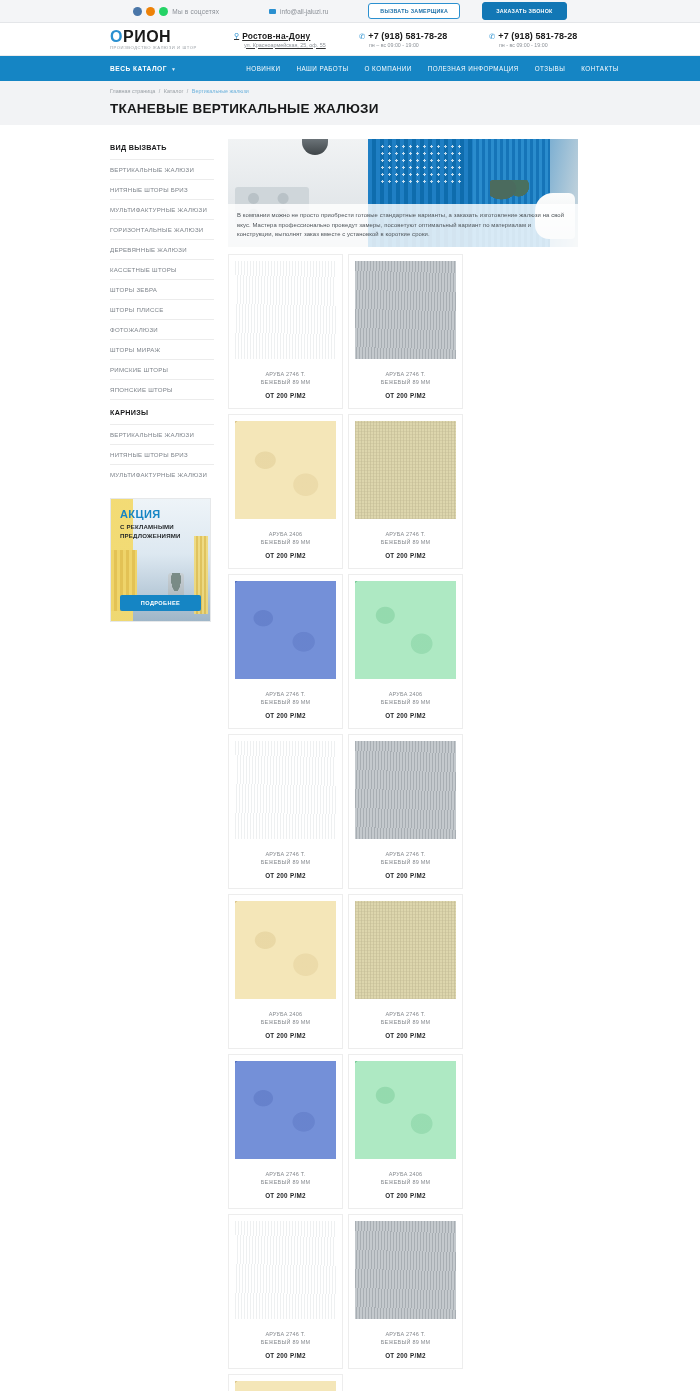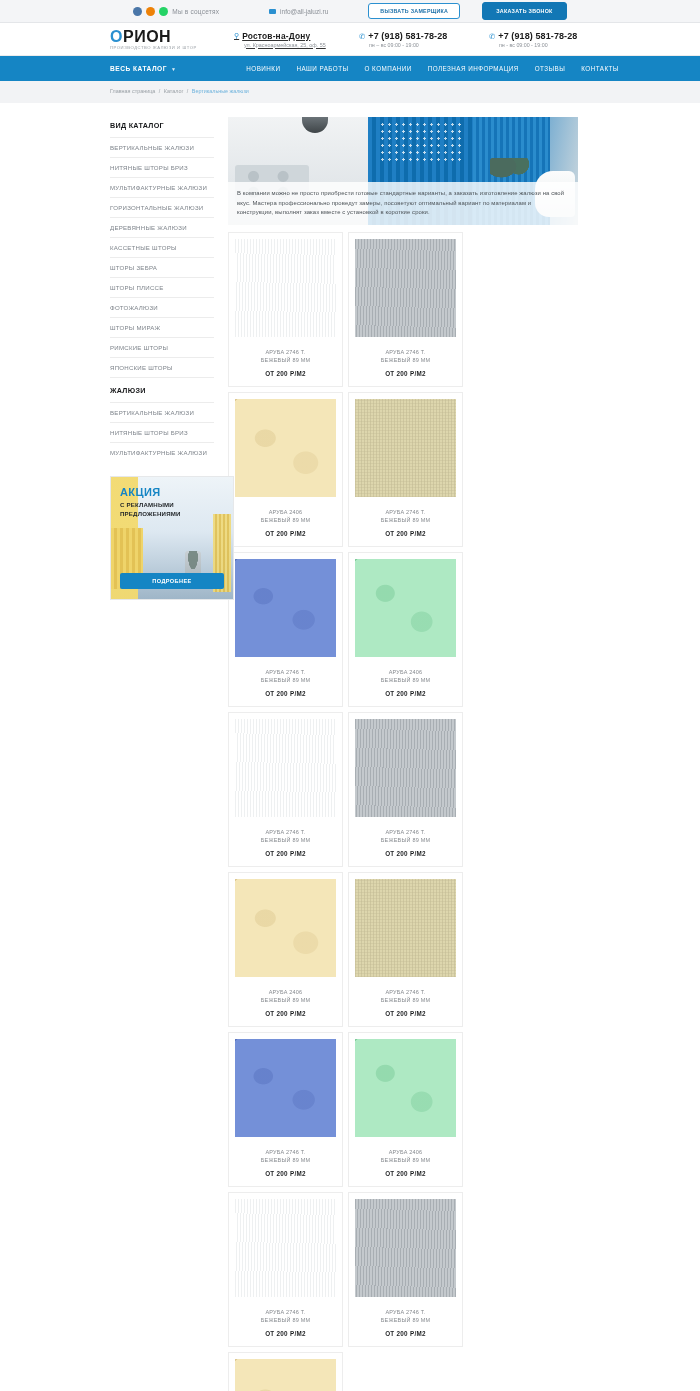--- a/index.html
+++ b/index.html
@@ -123,21 +123,21 @@
   .side-link {
     display: block; font-size: 6.1px; color: #7e848b;
     letter-spacing: .25px; text-decoration: none;
     padding: 6px 0 6px 0; border-top: 1px solid #ececec; cursor: pointer;
   }
   .side-link:first-of-type { border-top: 1px solid #ececec; }
   .side-title.second { border-top: 1px solid #ececec; margin-top: 0; padding-top: 8px; }
 
   
   .promo {
-    margin-top: 14px; width: 124px; height: 124px;
+    margin-top: 14px; width: 101px; height: 124px;
     border: 1px solid #e6e8ea; position: relative; overflow: hidden;
     background: linear-gradient(160deg,#dfe9f0 0%,#cfdce8 40%,#b9ccdc 100%);
     cursor: pointer;
   }
   .promo-photo {
     position: absolute; inset: 0;
     background:
       linear-gradient(90deg, rgba(243,218,110,.95) 0 22%, rgba(255,255,255,0) 22%),
       linear-gradient(180deg,#eef4f8 0%,#dde8f1 45%,#9fb6c8 100%);
   }
@@ -354,41 +354,42 @@
 </div>
 
 <div class="page-head">
   <div class="crumbs">
     <span>Главная страница</span>
     <span class="sep">/</span>
     <span>Каталог</span>
     <span class="sep">/</span>
     <span class="cur">Вертикальные жалюзи</span>
   </div>
+  <div class="page-title">ТКАНЕВЫЕ ВЕРТИКАЛЬНЫЕ ЖАЛЮЗИ</div>
 </div>
 
 <div class="wrap">
 
   <div class="sidebar">
-    <div class="side-title">ВИД КАТАЛОГ</div>
+    <div class="side-title">ВИД ВЫЗВАТЬ</div>
     <div id="side-list-1">
         <a class="side-link">ВЕРТИКАЛЬНЫЕ ЖАЛЮЗИ</a>
         <a class="side-link">НИТЯНЫЕ ШТОРЫ БРИЗ</a>
         <a class="side-link">МУЛЬТИФАКТУРНЫЕ ЖАЛЮЗИ</a>
         <a class="side-link">ГОРИЗОНТАЛЬНЫЕ ЖАЛЮЗИ</a>
         <a class="side-link">ДЕРЕВЯННЫЕ ЖАЛЮЗИ</a>
         <a class="side-link">КАССЕТНЫЕ ШТОРЫ</a>
         <a class="side-link">ШТОРЫ ЗЕБРА</a>
         <a class="side-link">ШТОРЫ ПЛИССЕ</a>
         <a class="side-link">ФОТОЖАЛЮЗИ</a>
         <a class="side-link">ШТОРЫ МИРАЖ</a>
         <a class="side-link">РИМСКИЕ ШТОРЫ</a>
         <a class="side-link">ЯПОНСКИЕ ШТОРЫ</a>
       </div>
-    <div class="side-title second">ЖАЛЮЗИ</div>
+    <div class="side-title second">КАРНИЗЫ</div>
     <div id="side-list-2">
         <a class="side-link">ВЕРТИКАЛЬНЫЕ ЖАЛЮЗИ</a>
         <a class="side-link">НИТЯНЫЕ ШТОРЫ БРИЗ</a>
         <a class="side-link">МУЛЬТИФАКТУРНЫЕ ЖАЛЮЗИ</a>
       </div>
 
     <div class="promo">
       <div class="promo-photo"></div>
       <div class="promo-stripes"></div>
       <div class="promo-stripes2"></div>

